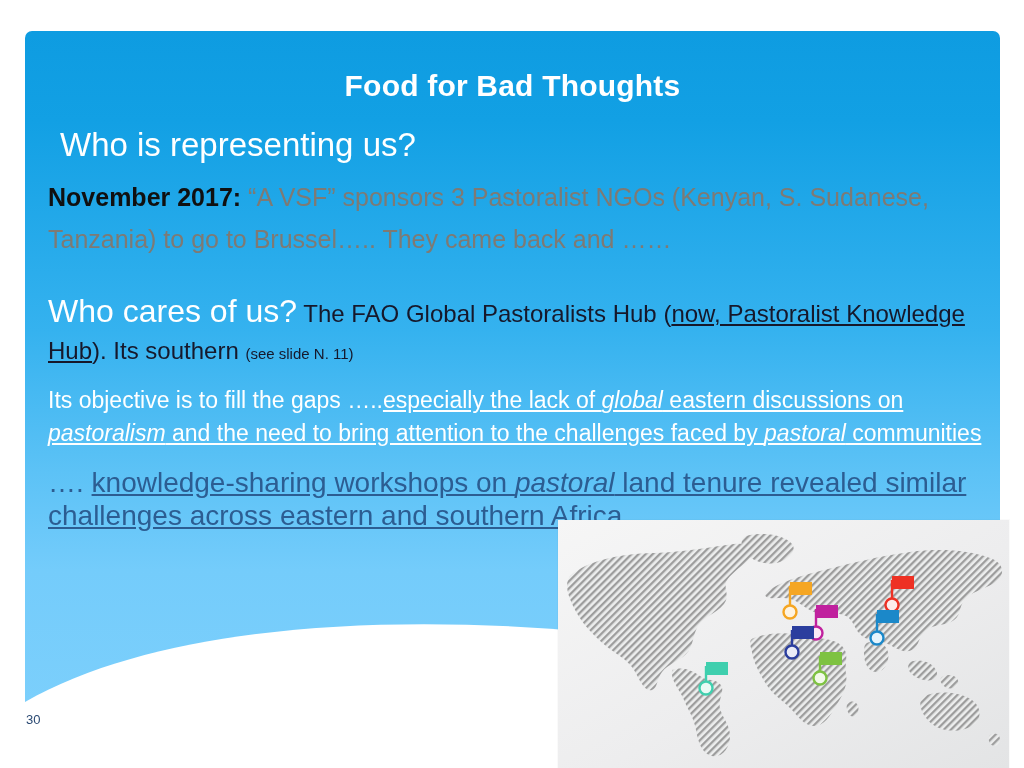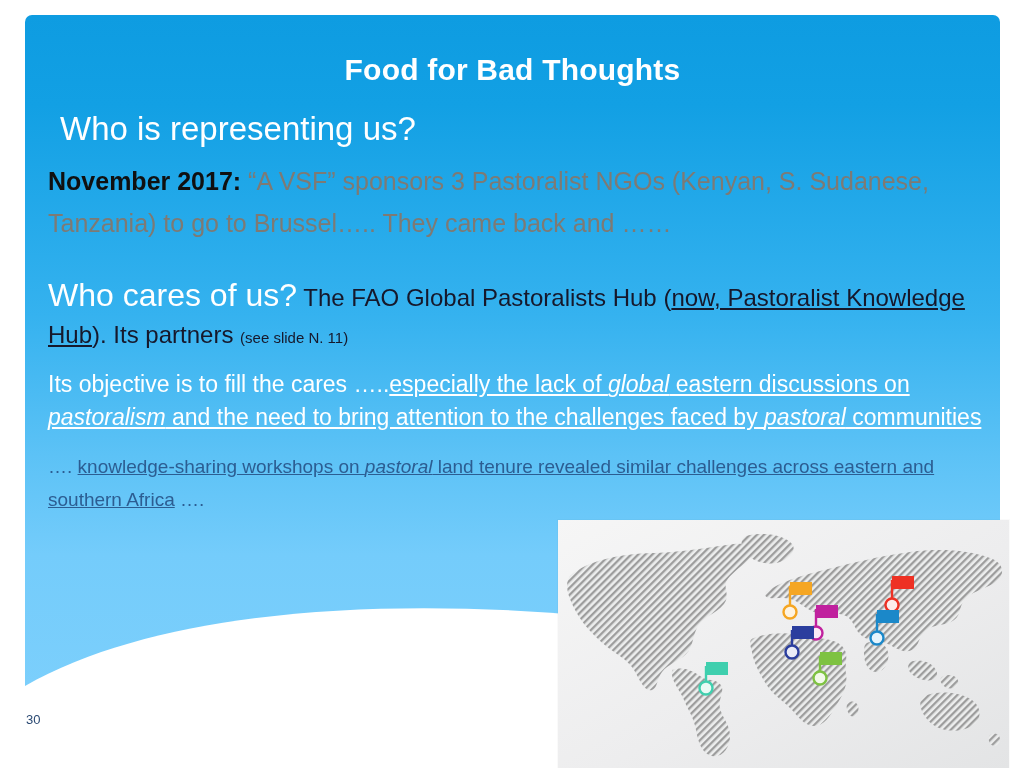--- a/index.html
+++ b/index.html
@@ -20,21 +20,21 @@
     position: absolute;
     left: 0; top: 0;
     width: 1024px; height: 768px;
     background: #ffffff;
     overflow: hidden;
   }
 
   
   #blue-panel {
     position: absolute;
-    left: 25px; top: 15px;
+    left: 25px; top: 31px;
     width: 975px; height: 725px;
     border-radius: 7px 7px 0 0;
     background: linear-gradient(to bottom,
                  #0e9ce1 0px,
                  #12a0e4 90px,
                  #35b2ef 300px,
                  #5cc2f6 440px,
                  #74ccfb 540px,
                  #7ed0fc 725px);
     overflow: hidden;
@@ -110,21 +110,21 @@
 
   .para-white {
     margin: 12px 0 0 0;
     color: #ffffff;
     font-size: 23px;
     line-height: 33px;
   }
   .para-navy {
     margin: 16px 0 0 0;
     color: #2c5d92;
-    font-size: 19px;
+    font-size: 28px;
     line-height: 33px;
   }
   .it { font-style: italic; }
 
   
   #map-image {
     position: absolute;
     left: 558px; top: 520px;
     width: 451px; height: 248px;
     background: linear-gradient(135deg, #f4f4f4 0%, #eceded 45%, #e4e5e6 100%);
@@ -159,25 +159,25 @@
 
     <div id="body-text">
 
       <p class="h-question">Who is representing us?</p>
 
       <p class="line-nov">
         <span class="nov-label">November 2017:</span><span class="nov-rest"> “A VSF” sponsors 3 Pastoralist NGOs (Kenyan, S. Sudanese, Tanzania) to go to Brussel….. They came back and ……</span>
       </p>
 
       <p class="block-cares">
-        <span class="cares-q">Who cares of us?</span><span class="dark-text"> The FAO Global Pastoralists Hub (</span><span class="dark-text u">now, Pastoralist Knowledge Hub</span><span class="dark-text">). Its partners </span><span class="small-note">(see slide N. 11)</span>
+        <span class="cares-q">Who cares of us?</span><span class="dark-text"> The FAO Global Pastoralists Hub (</span><span class="dark-text u">now, Pastoralist Knowledge Hub</span><span class="dark-text">). Its southern </span><span class="small-note">(see slide N. 11)</span>
       </p>
 
       <p class="para-white">
-        <span>Its objective is to fill the cares …..</span><span class="u">especially the lack of </span><span class="u it">global</span><span class="u"> eastern discussions on </span><span class="u it">pastoralism</span><span class="u"> and the need to bring attention to the challenges faced by </span><span class="u it">pastoral</span><span class="u"> communities</span>
+        <span>Its objective is to fill the gaps …..</span><span class="u">especially the lack of </span><span class="u it">global</span><span class="u"> eastern discussions on </span><span class="u it">pastoralism</span><span class="u"> and the need to bring attention to the challenges faced by </span><span class="u it">pastoral</span><span class="u"> communities</span>
       </p>
 
       <p class="para-navy">
         <span>…. </span><span class="u">knowledge-sharing workshops on </span><span class="u it">pastoral</span><span class="u"> land tenure revealed similar challenges across eastern and southern Africa</span><span> ….</span>
       </p>
 
     </div>
   </div>
 
   <div id="map-image">

